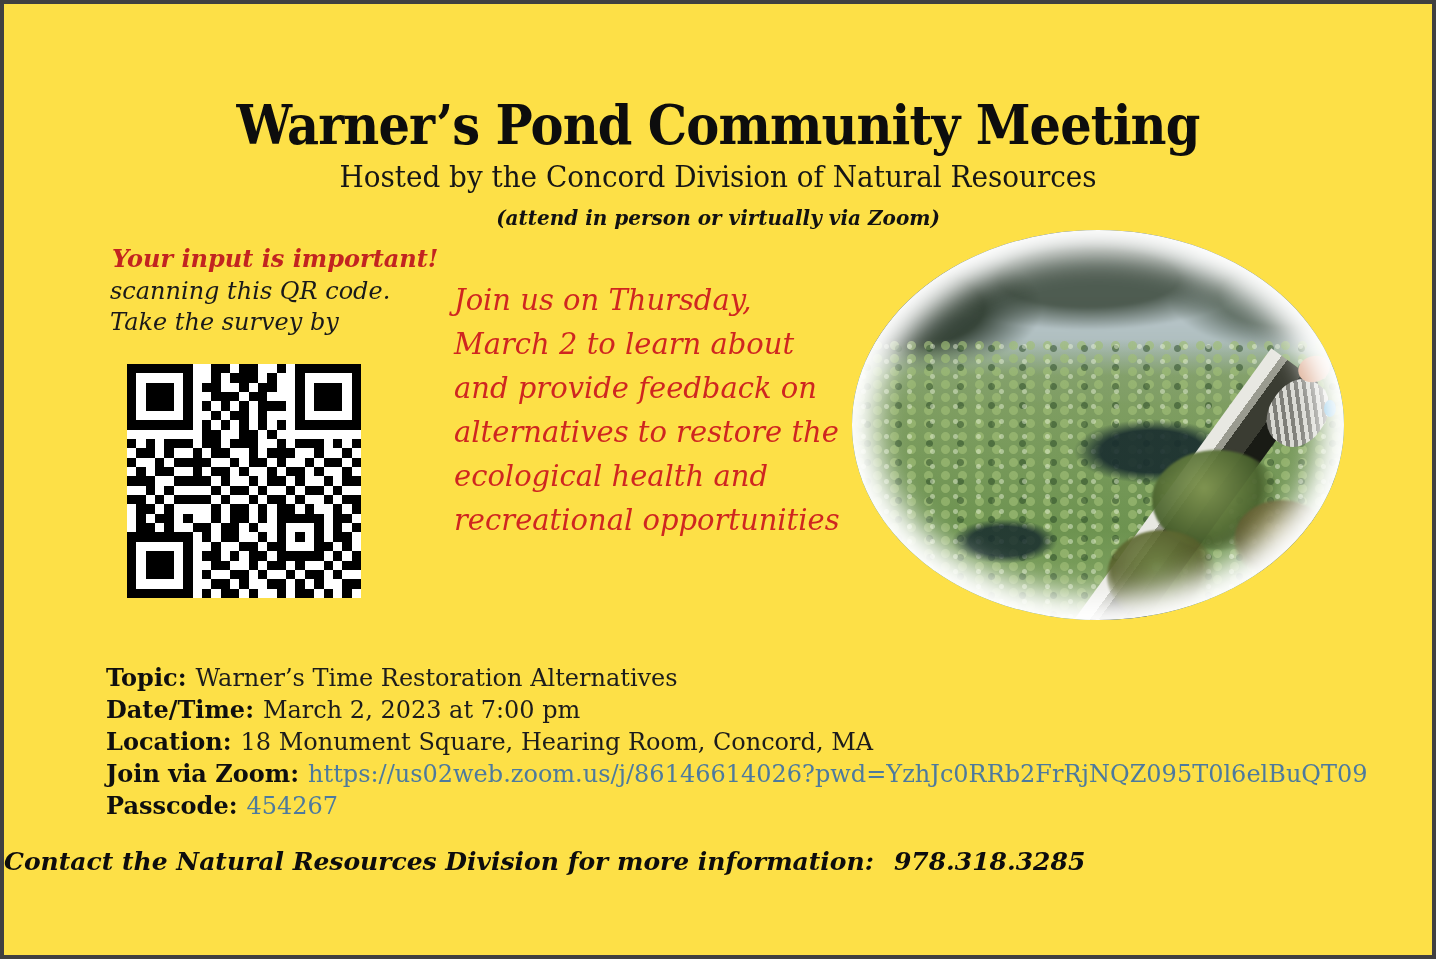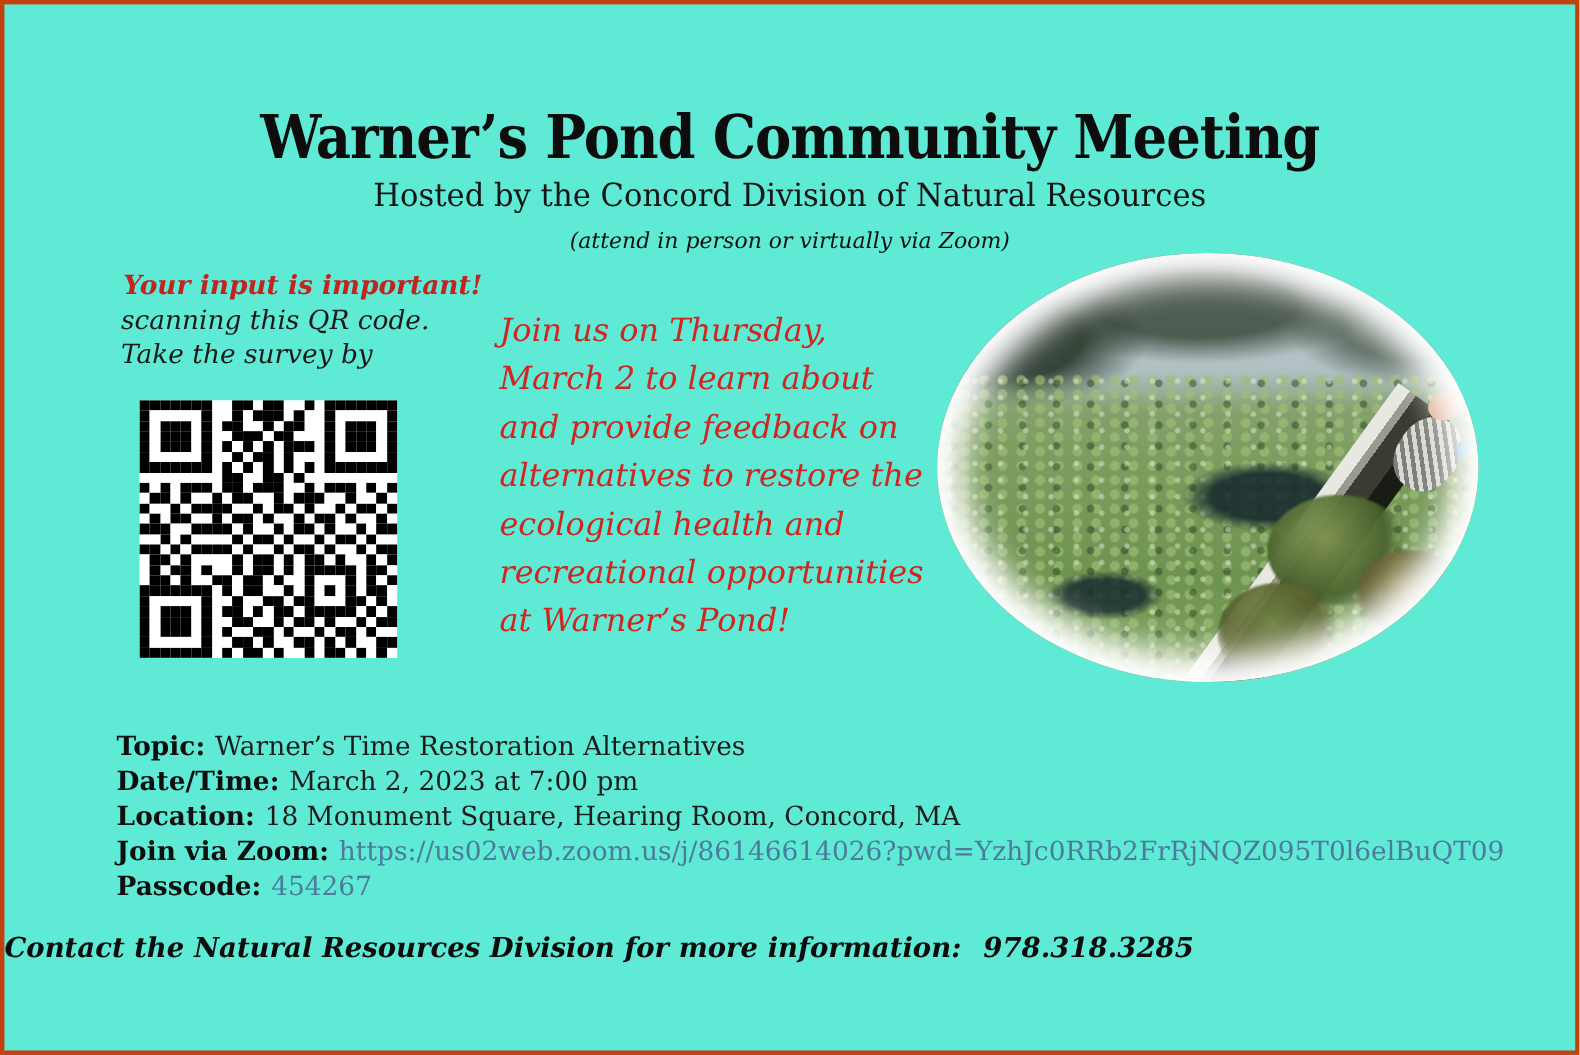--- a/index.html
+++ b/index.html
@@ -1,22 +1,22 @@
 <!DOCTYPE html>
 <html style="--accent-red: #c22420; --announce-red: #cf2620; --link-blue: #4d7a9e; --border-black: #000000;"><head>
 <meta charset="utf-8">
 <style>
   html, body { margin: 0; padding: 0; background: #ffffff; }
   .page {
     position: relative;
     width: 1436px;
     height: 959px;
     box-sizing: border-box;
-    background: #5eead4;
-    border: 4px solid #c2410c;
+    background: #fde047;
+    border: 4px solid #404040;
     overflow: hidden;
     font-family: "DejaVu Serif", "Liberation Serif", serif;
     color: #1f1f1f;
   }
 
   
   .title {
     position: absolute; top: 88px; left: 0; width: 100%;
     text-align: center;
     font-size: 55px; font-weight: bold; letter-spacing: -1px;
@@ -25,21 +25,21 @@
     white-space: nowrap;
   }
   .subtitle {
     position: absolute; top: 156px; left: 0; width: 100%;
     text-align: center; font-size: 29px; color: #161616;
     transform: scaleX(0.96);
     white-space: nowrap;
   }
   .attend-note {
     position: absolute; top: 202px; left: 0; width: 100%;
-    text-align: center; font-size: 20px; font-style: italic; color: #111;
+    text-align: center; font-size: 20px; font-style: italic; color: #111; font-weight: bold;
   }
 
   
   .survey-heading {
     position: absolute; left: 108px; top: 240px;
     font-size: 24px; font-weight: bold; font-style: italic;
     color: var(--accent-red, #c22420);
   }
   .survey-sub {
     position: absolute; left: 106px; top: 272px;
@@ -837,21 +837,20 @@
       </div>
     </div>
 
   <div class="announcement">
     <div>Join us on Thursday,</div>
     <div>March 2 to learn about</div>
     <div>and provide feedback on</div>
     <div>alternatives to restore the</div>
     <div>ecological health and</div>
     <div>recreational opportunities</div>
-    <div>at Warner’s Pond!</div>
   </div>
 
   <div class="photo">
     <div class="water"></div>
     <div class="lilies"></div>
     <div class="dock"></div>
     <div class="veg veg1"></div>
     <div class="veg veg2"></div>
     <div class="veg veg3"></div>
     <div class="shoe"></div>

